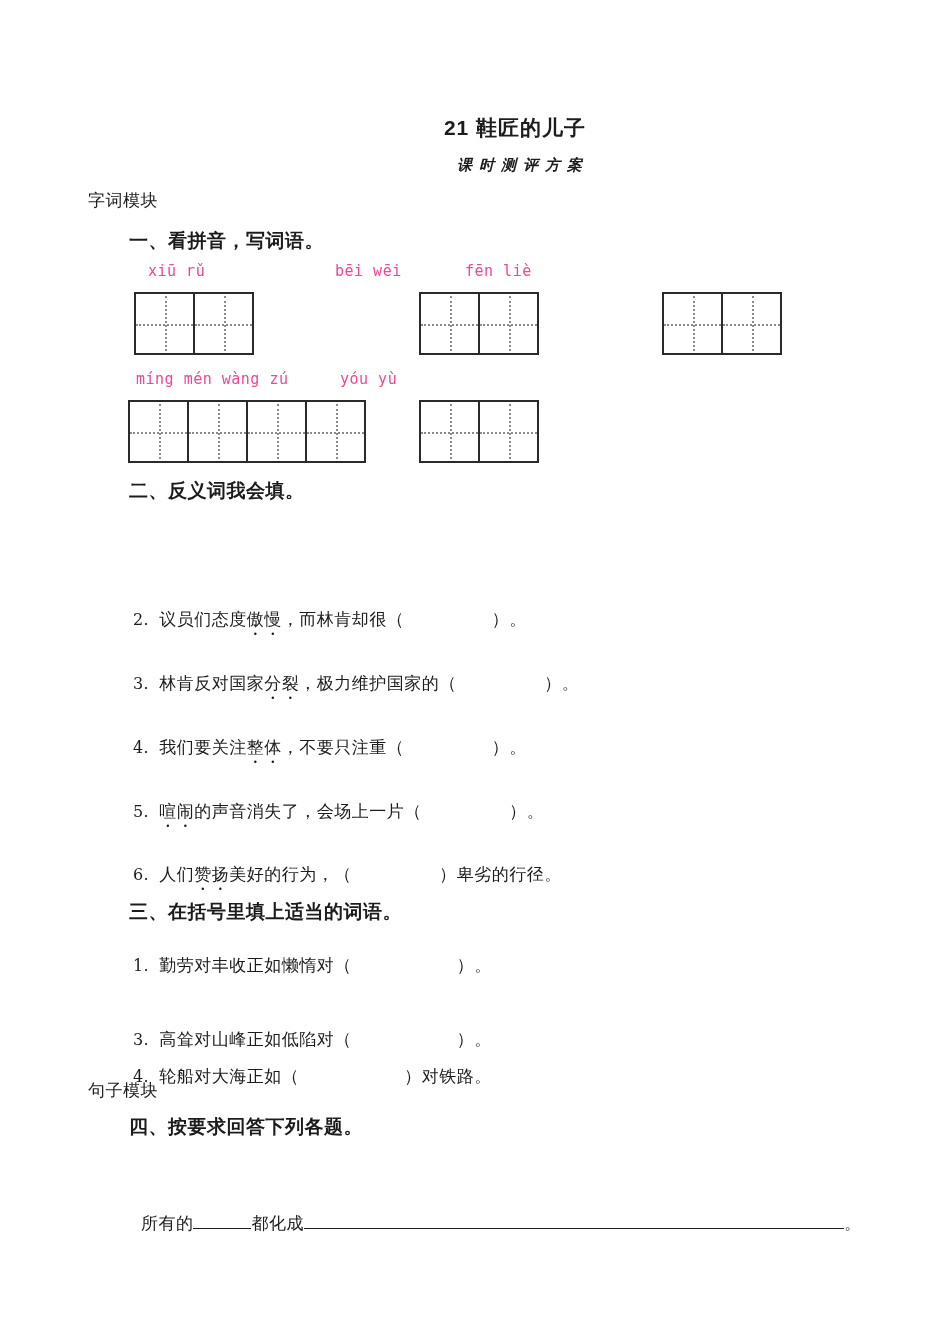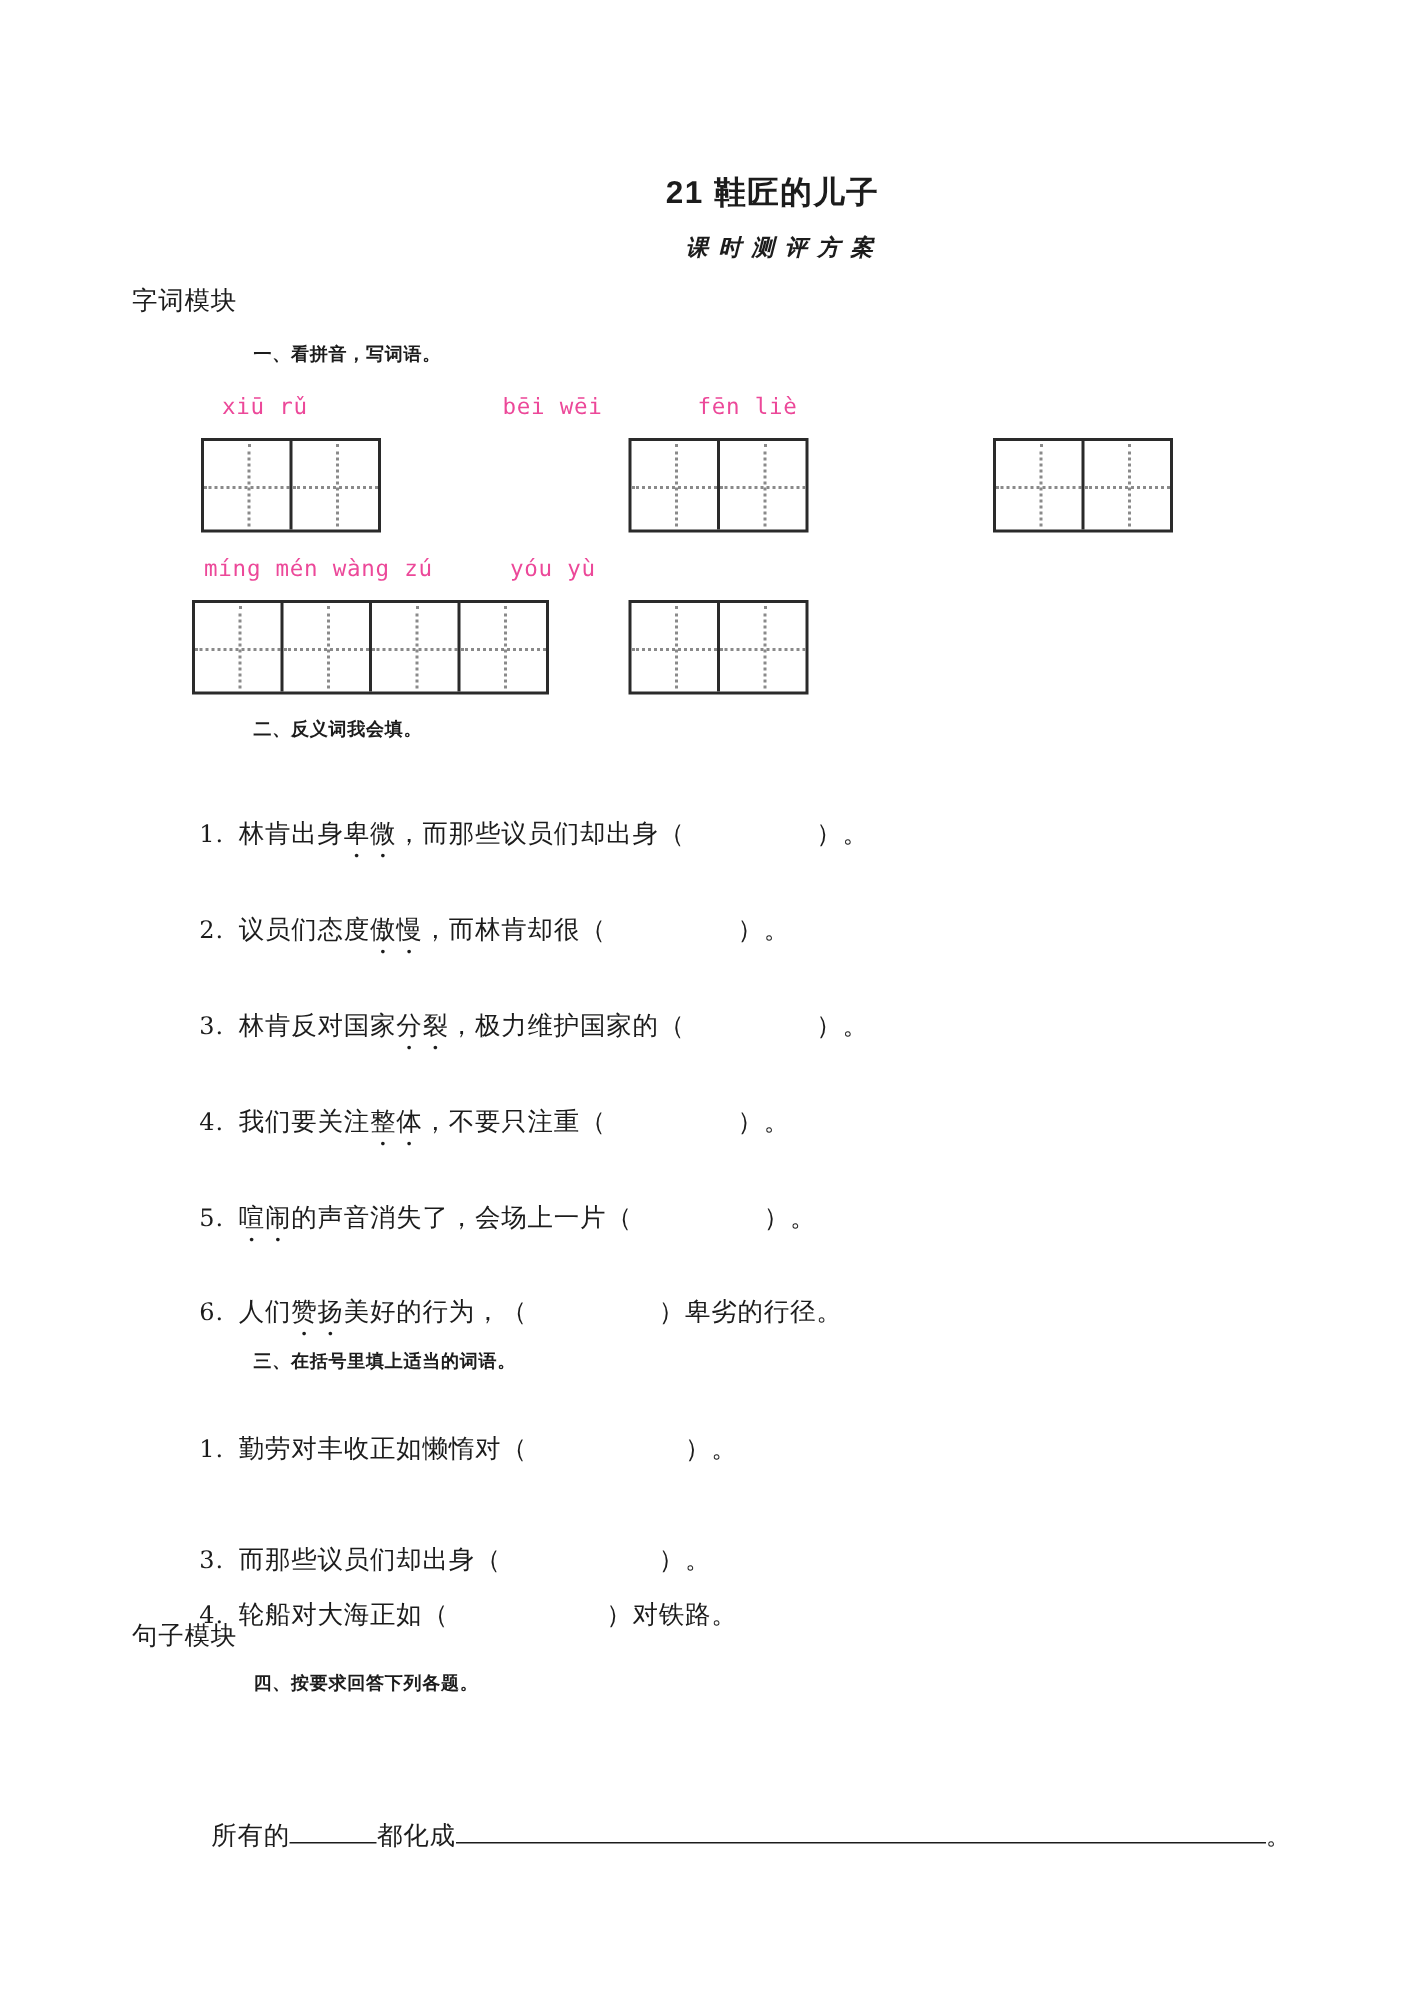--- a/index.html
+++ b/index.html
@@ -13,21 +13,21 @@
   }
   .abs{position:absolute;white-space:pre;}
   .center-line{position:absolute;left:0;width:950px;text-align:center;}
   .title{font-size:21px;font-weight:600;letter-spacing:1px;padding-left:40px;}
   .subtitle{
     font-size:15px;font-weight:bold;font-style:italic;
     font-family:"DejaVu Serif","Liberation Serif",serif;
     letter-spacing:7px;padding-left:48px;
   }
   .module-label{font-size:17px;font-weight:normal;letter-spacing:0.5px;}
-  .heading{font-size:12px;font-weight:bold;letter-spacing:0.5px;margin-left:40px;}
+  .heading{font-size:19px;font-weight:bold;letter-spacing:0.5px;}
   .item{font-size:17px;letter-spacing:0.5px;}
   .num{
     font-family:"DejaVu Serif","Liberation Serif",serif;
     font-size:16px;margin-right:10px;
   }
   .pinyin{
     font-family:"DejaVu Sans Mono","Liberation Mono",monospace;
     font-size:15px;letter-spacing:0.5px;color:#ec4899;
   }
   .em{
@@ -94,23 +94,20 @@
       <div class="tcell"></div>
       <div class="tcell"></div>
     </div>
   <div class="tgrid" style="left:419px;top:400px;">
       <div class="tcell"></div>
       <div class="tcell"></div>
     </div>
 
   <div class="abs heading" style="left:129px;top:478px;">二、反义词我会填。</div>
 
-  <div class="abs item" style="left:112px;top:524px;">
-    <span class="num">1.</span><span>林肯出身</span><span class="em">卑微</span><span>，而那些议员们却出身（　　　　　）。</span>
-  </div>
   <div class="abs item" style="left:112px;top:588px;">
     <span class="num">2.</span><span>议员们态度</span><span class="em">傲慢</span><span>，而林肯却很（　　　　　）。</span>
   </div>
   <div class="abs item" style="left:112px;top:652px;">
     <span class="num">3.</span><span>林肯反对国家</span><span class="em">分裂</span><span>，极力维护国家的（　　　　　）。</span>
   </div>
   <div class="abs item" style="left:112px;top:716px;">
     <span class="num">4.</span><span>我们要关注</span><span class="em">整体</span><span>，不要只注重（　　　　　）。</span>
   </div>
   <div class="abs item" style="left:112px;top:780px;">
@@ -119,21 +116,21 @@
   <div class="abs item" style="left:112px;top:843px;">
     <span class="num">6.</span><span>人们</span><span class="em">赞扬</span><span>美好的行为，（　　　　　）卑劣的行径。</span>
   </div>
 
   <div class="abs heading" style="left:129px;top:899px;">三、在括号里填上适当的词语。</div>
 
   <div class="abs item" style="left:112px;top:934px;">
     <span class="num">1.</span><span>勤劳对丰收正如懒惰对（　　　　　　）。</span>
   </div>
   <div class="abs item" style="left:112px;top:1008px;">
-    <span class="num">3.</span><span>而那些议员们却出身（　　　　　　）。</span>
+    <span class="num">3.</span><span>高耸对山峰正如低陷对（　　　　　　）。</span>
   </div>
   <div class="abs item" style="left:112px;top:1045px;">
     <span class="num">4.</span><span>轮船对大海正如（　　　　　　）对铁路。</span>
   </div>
 
   <div class="abs module-label" style="left:88px;top:1079px;">句子模块</div>
 
   <div class="abs heading" style="left:129px;top:1114px;">四、按要求回答下列各题。</div>
 
 

